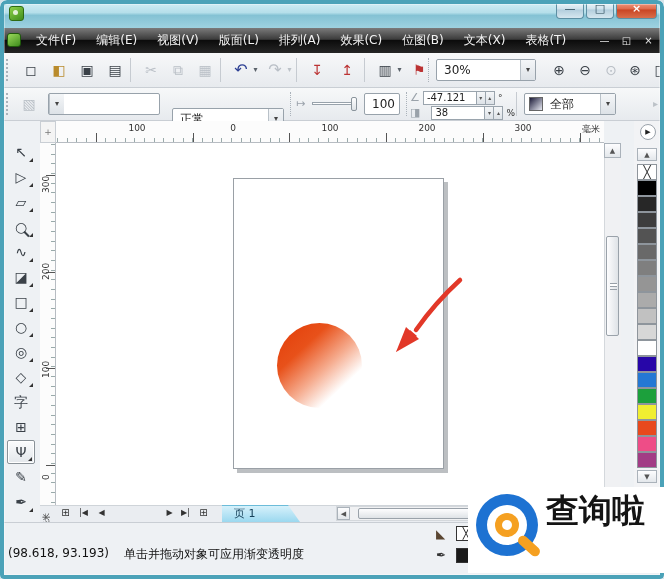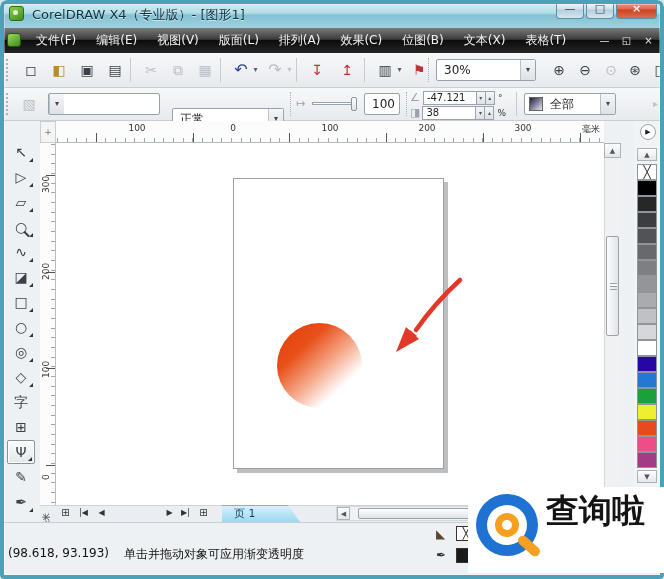--- a/index.html
+++ b/index.html
@@ -130,21 +130,20 @@
   .wm-title{position:absolute;left:78px;top:2px;font-size:33px;font-weight:bold;color:#141414;font-family:"DejaVu Serif","Liberation Serif",serif;white-space:nowrap;}
   .wm-domain{position:absolute;left:80px;top:47px;font-size:15px;font-weight:bold;color:#1c1c1c;}
 </style>
 </head>
 <body>
 
 <div class="app">
 
   <div class="abs titlebar">
     <div class="abs app-icon"></div>
-    <div class="abs title-text">CorelDRAW X4（专业版）- [图形1]</div>
     <div class="abs winbtn" style="left:556px;width:28px;">—</div>
     <div class="abs winbtn" style="left:586px;width:28px;">□</div>
     <div class="abs winbtn close" style="left:616px;width:41px;">×</div>
   </div>
 
   <div class="abs menubar">
     <div class="abs mdi-icon"></div>
     <div class="abs menu-items">
       <span class="menu-item">文件(F)</span>
       <span class="menu-item">编辑(E)</span>
@@ -217,21 +216,21 @@
 
     <div class="abs spinfield" style="left:410px;top:2px;">
       <span class="mini-icon">∠</span>
       <span class="box" style="margin-left:3px;">-47.121</span>
       <span class="spinbtn">▾</span>
       <span class="spinbtn">▴</span>
       <span class="unit">°</span>
     </div>
     <div class="abs spinfield" style="left:410px;top:17px;">
       <span class="mini-icon">◨</span>
-      <span class="box" style="margin-left:2px;">38</span>
+      <span class="box" style="margin-left:11px;">38</span>
       <span class="spinbtn">▾</span>
       <span class="spinbtn">▴</span>
       <span class="unit">%</span>
     </div>
 
     <div class="abs sep" style="left:516px;top:4px;"></div>
     <div class="abs combo" style="left:524px;top:5px;width:92px;">
       <span style="width:14px;height:14px;margin-left:4px;background:linear-gradient(135deg,#1d1d3a,#e7e9f2);border:1px solid #666;"></span>
       <span class="val">全部</span>
       <span class="dd">▾</span>

